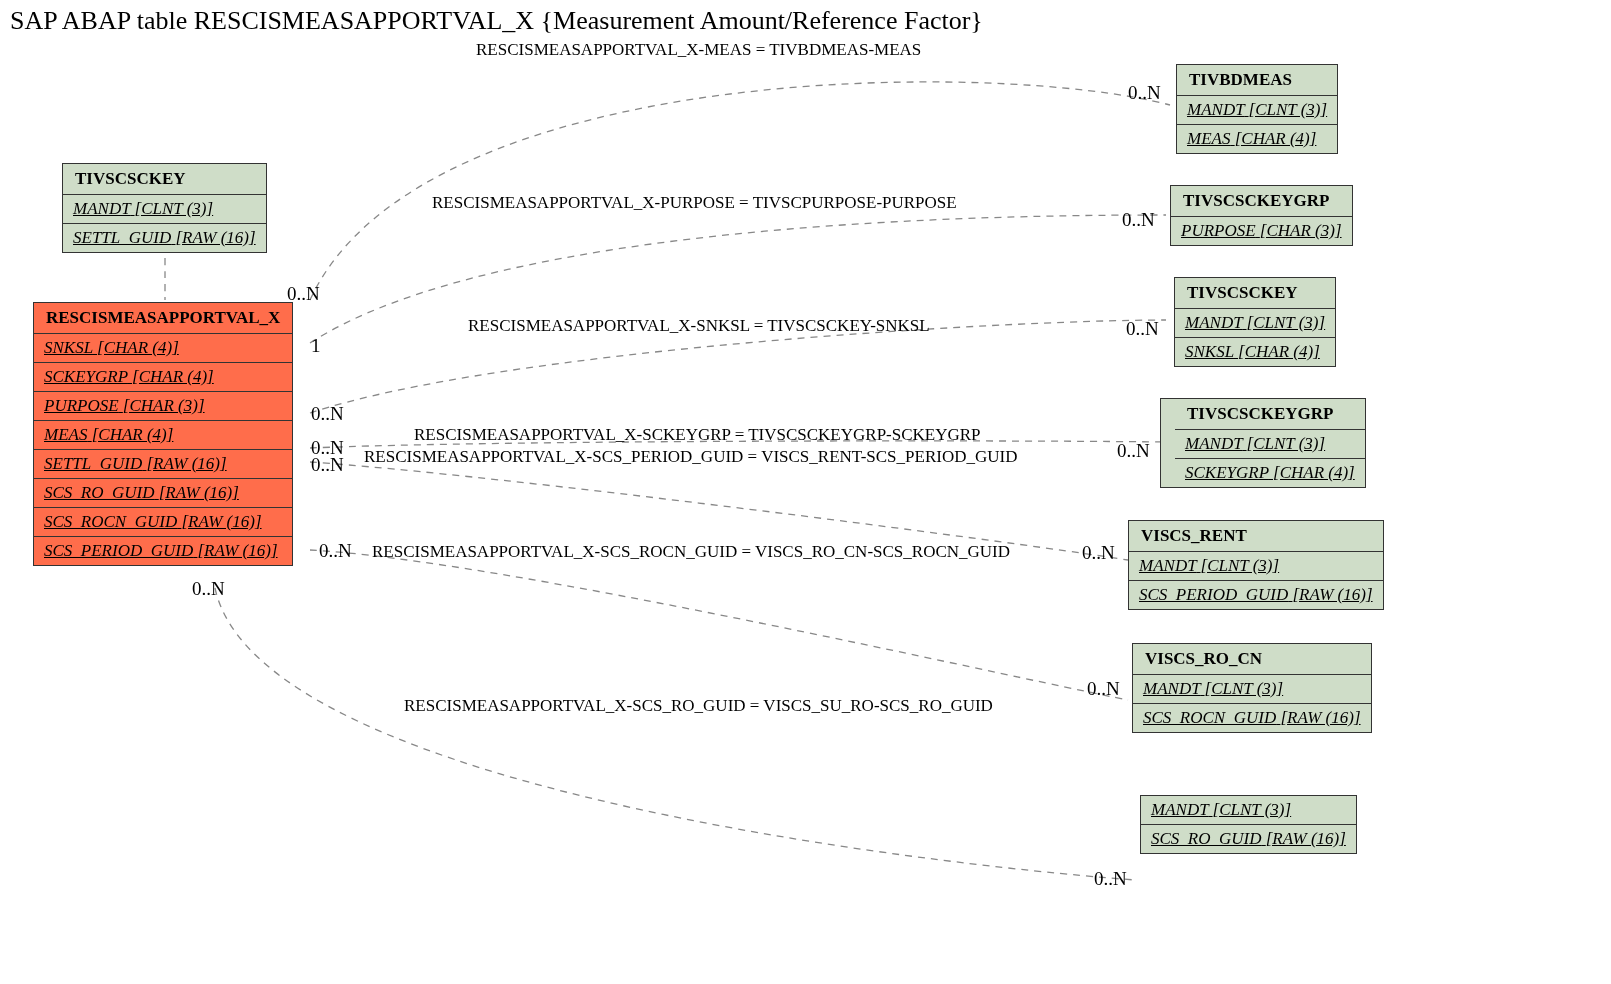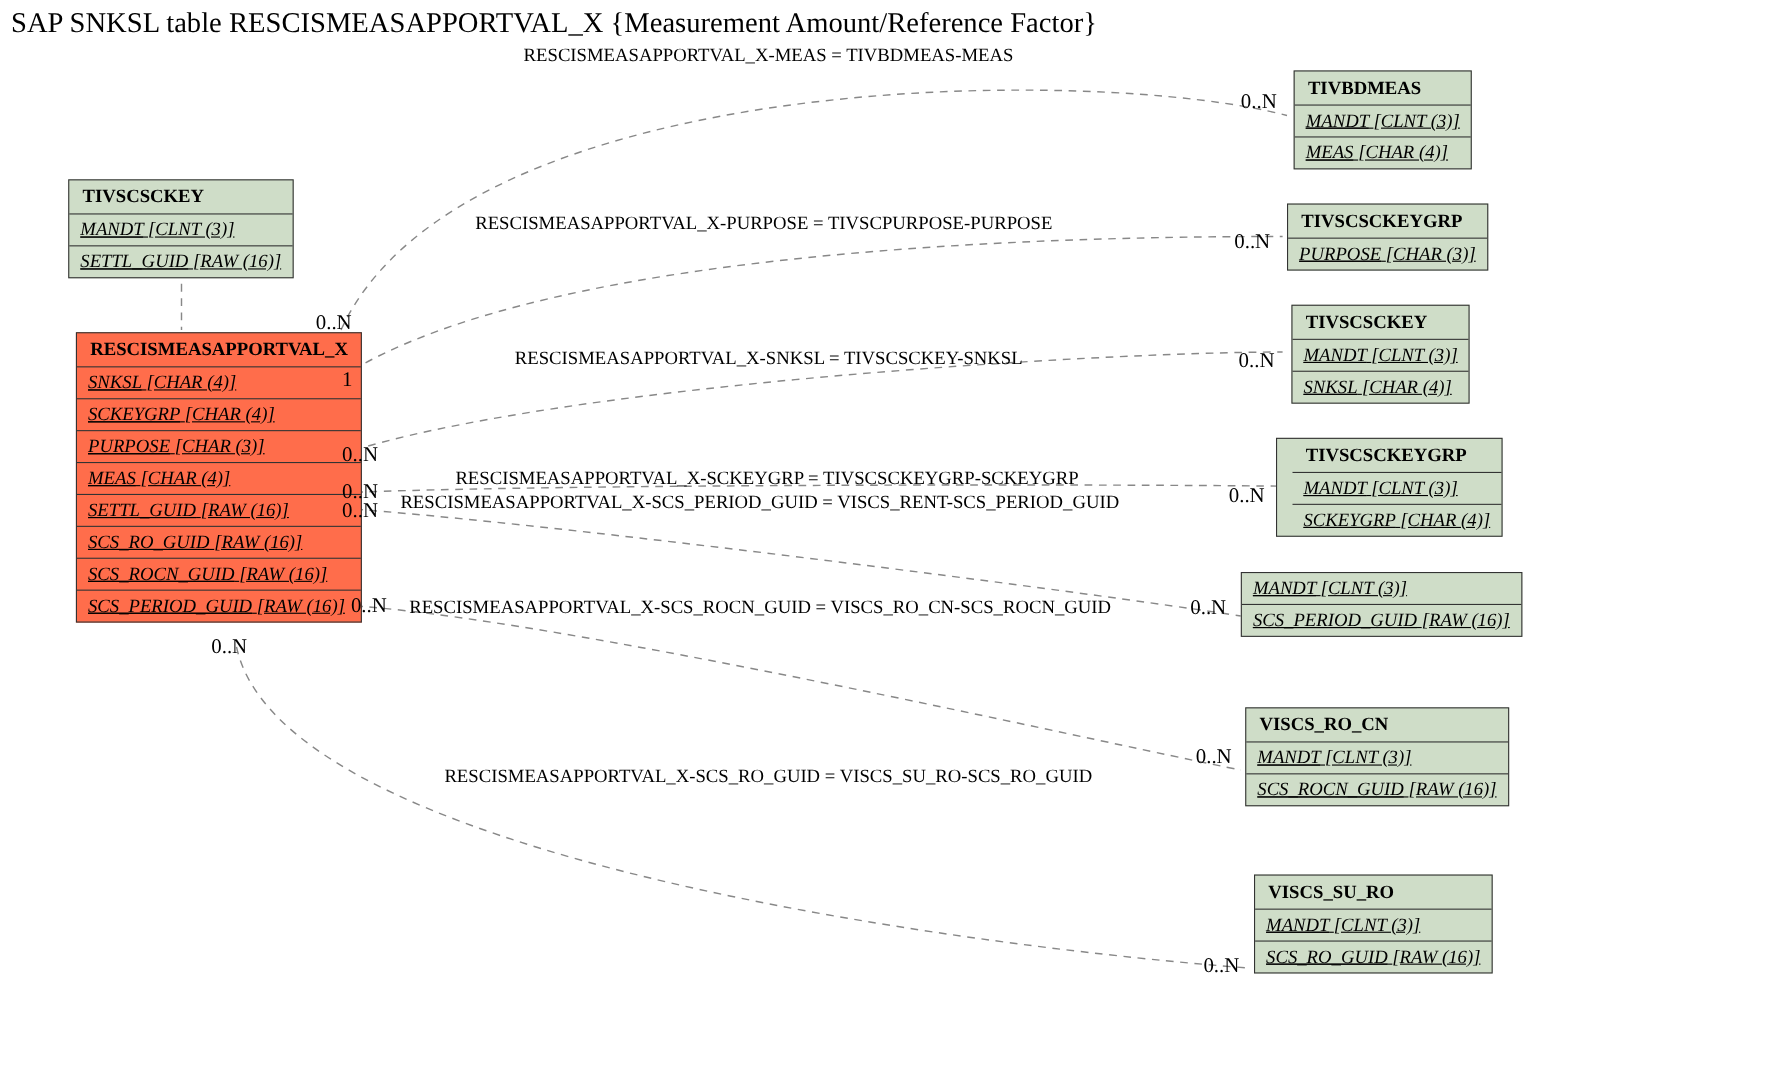--- a/index.html
+++ b/index.html
@@ -71,21 +71,21 @@
   svg.lines path {
     stroke: #888;
     stroke-width: 1.3;
     stroke-dasharray: 7 6;
     fill: none;
   }
 </style>
 </head>
 <body>
 
-<div class="title">SAP SNKSL table RESCISMEASAPPORTVAL_X {Measurement Amount/Reference Factor}</div>
+<div class="title">SAP ABAP table RESCISMEASAPPORTVAL_X {Measurement Amount/Reference Factor}</div>
 
 <svg class="lines">
 
   <path d="M165,258 Q165,300 165,300"></path>
 
   <path d="M310,300 C420,60 1000,60 1170,105"></path>
 
   <path d="M310,343 C500,220 1000,215 1166,215"></path>
 
   <path d="M310,413 C500,350 1000,320 1166,320"></path>
@@ -98,21 +98,21 @@
 
   <path d="M215,588 C260,800 1000,870 1135,880"></path>
 </svg>
 
 <div class="entity" style="left:62px; top:163px;">
   <div class="header">TIVSCSCKEY</div>
   <div class="row"><span class="fname">MANDT</span> <span>[CLNT (3)]</span></div>
   <div class="row"><span class="fname">SETTL_GUID</span> <span>[RAW (16)]</span></div>
 </div>
 
-<div class="entity main" style="left:33px; top:302px;margin-left:36px;">
+<div class="entity main" style="left:33px; top:302px;">
   <div class="header">RESCISMEASAPPORTVAL_X</div>
   <div class="row"><span class="fname">SNKSL</span> <span>[CHAR (4)]</span></div>
   <div class="row"><span class="fname">SCKEYGRP</span> <span>[CHAR (4)]</span></div>
   <div class="row"><span class="fname">PURPOSE</span> <span>[CHAR (3)]</span></div>
   <div class="row"><span class="fname">MEAS</span> <span>[CHAR (4)]</span></div>
   <div class="row"><span class="fname">SETTL_GUID</span> <span>[RAW (16)]</span></div>
   <div class="row"><span class="fname">SCS_RO_GUID</span> <span>[RAW (16)]</span></div>
   <div class="row"><span class="fname">SCS_ROCN_GUID</span> <span>[RAW (16)]</span></div>
   <div class="row"><span class="fname">SCS_PERIOD_GUID</span> <span>[RAW (16)]</span></div>
 </div>
@@ -134,32 +134,32 @@
   <div class="row"><span class="fname">SNKSL</span> <span>[CHAR (4)]</span></div>
 </div>
 
 <div class="entity" style="left:1160px; top:398px;padding-left:14px;">
   <div class="header">TIVSCSCKEYGRP</div>
   <div class="row"><span class="fname">MANDT</span> <span>[CLNT (3)]</span></div>
   <div class="row"><span class="fname">SCKEYGRP</span> <span>[CHAR (4)]</span></div>
 </div>
 
 <div class="entity" style="left:1128px; top:520px;">
+  <div class="header">VISCS_RENT</div>
   <div class="row"><span class="fname">MANDT</span> <span>[CLNT (3)]</span></div>
   <div class="row"><span class="fname">SCS_PERIOD_GUID</span> <span>[RAW (16)]</span></div>
 </div>
 
 <div class="entity" style="left:1132px; top:643px;">
   <div class="header">VISCS_RO_CN</div>
   <div class="row"><span class="fname">MANDT</span> <span>[CLNT (3)]</span></div>
   <div class="row"><span class="fname">SCS_ROCN_GUID</span> <span>[RAW (16)]</span></div>
 </div>
 
 <div class="entity" style="left:1140px; top:795px;">
-  <div class="header">VISCS_SU_RO</div>
   <div class="row"><span class="fname">MANDT</span> <span>[CLNT (3)]</span></div>
   <div class="row"><span class="fname">SCS_RO_GUID</span> <span>[RAW (16)]</span></div>
 </div>
 
 <div class="rel-label" style="left:476px; top:40px;">RESCISMEASAPPORTVAL_X-MEAS = TIVBDMEAS-MEAS</div>
 <div class="rel-label" style="left:432px; top:193px;">RESCISMEASAPPORTVAL_X-PURPOSE = TIVSCPURPOSE-PURPOSE</div>
 <div class="rel-label" style="left:468px; top:316px;">RESCISMEASAPPORTVAL_X-SNKSL = TIVSCSCKEY-SNKSL</div>
 <div class="rel-label" style="left:414px; top:425px;">RESCISMEASAPPORTVAL_X-SCKEYGRP = TIVSCSCKEYGRP-SCKEYGRP</div>
 <div class="rel-label" style="left:364px; top:447px;">RESCISMEASAPPORTVAL_X-SCS_PERIOD_GUID = VISCS_RENT-SCS_PERIOD_GUID</div>
 <div class="rel-label" style="left:372px; top:542px;">RESCISMEASAPPORTVAL_X-SCS_ROCN_GUID = VISCS_RO_CN-SCS_ROCN_GUID</div>

